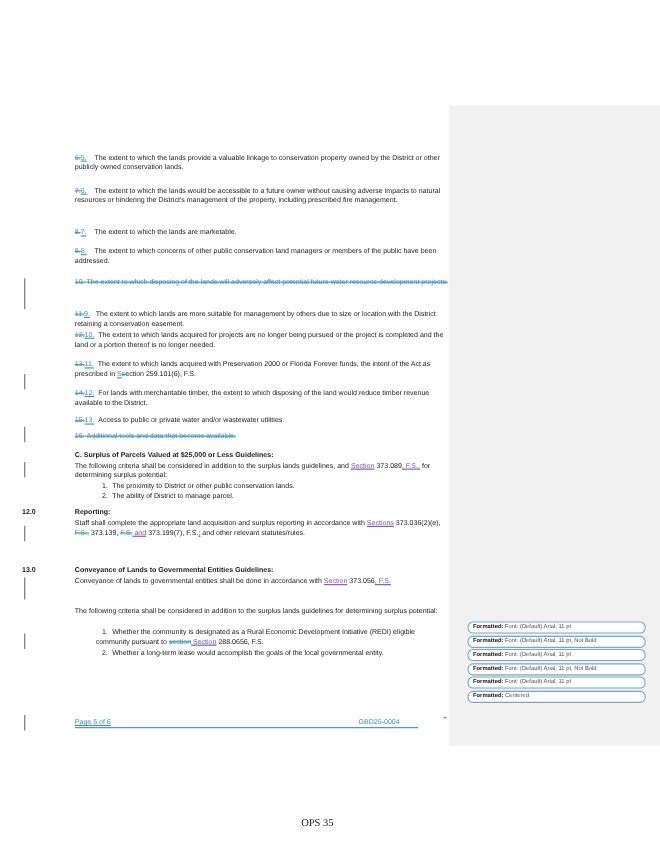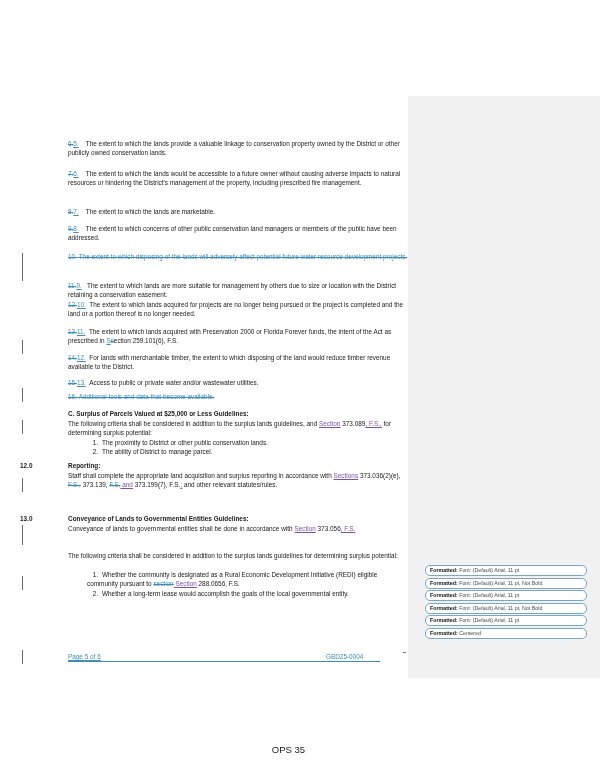--- a/index.html
+++ b/index.html
@@ -180,20 +180,21 @@
 
   
   #stamp {
     position: absolute;
     left: 0;
     top: 744px;
     width: 577px;
     text-align: center;
     font-size: 9.5px;
     color: #1a1a1a;
+    font-family: Liberation Serif, serif;
   }
 </style>
 </head>
 <body>
 
 <div id="page">
 
   <div id="margin-band"></div>
 
   <div id="doc-col">

